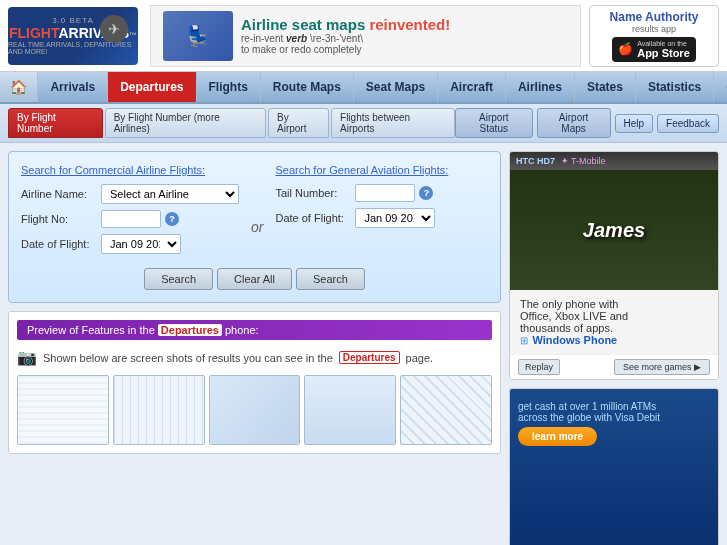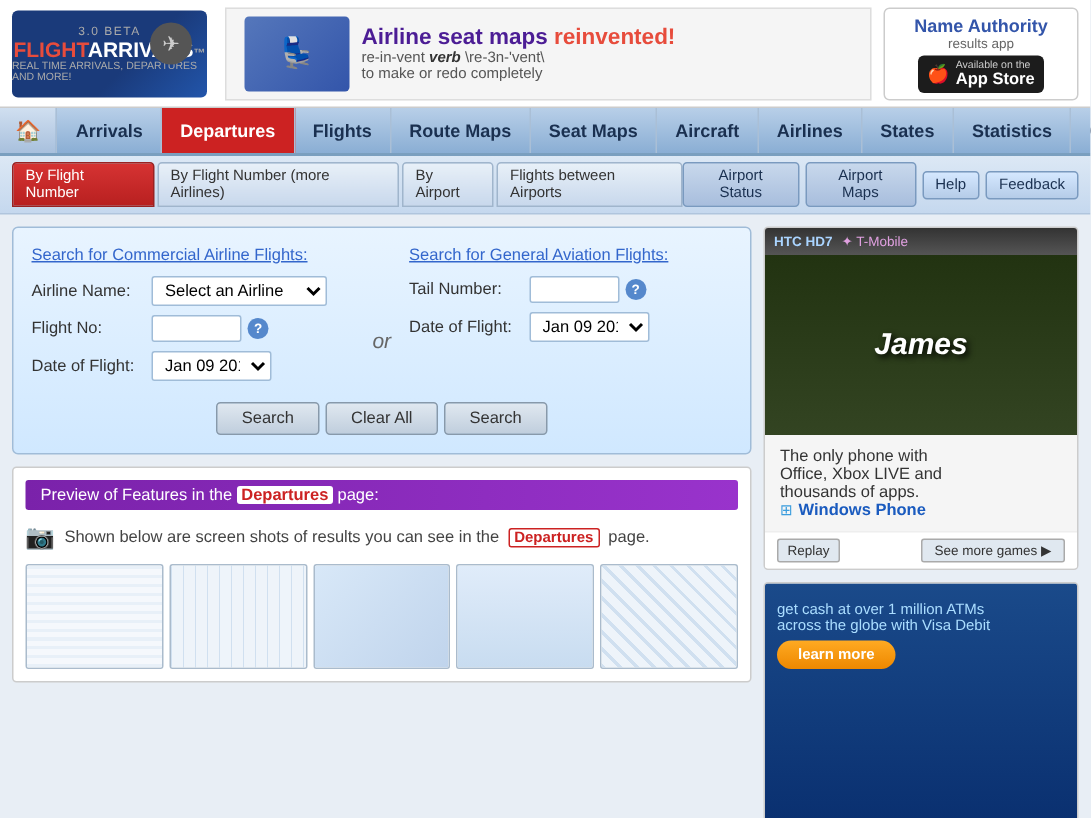--- a/index.html
+++ b/index.html
@@ -53,21 +53,21 @@
       background: #f5f5f5;
       border: 1px solid #ddd;
       height: 62px;
       display: flex;
       align-items: center;
       padding: 6px 12px;
       margin-right: 8px;
     }
     .banner-ad-left { flex: 1; }
     .banner-ad-title { font-size: 15px; font-weight: bold; color: #333; }
-    .banner-ad-title span { color: #4c1d95; }
+    .banner-ad-title span { color: #0f766e; }
     .banner-ad-sub { font-size: 10px; color: #555; }
     .banner-ad-sub em { color: #333; font-weight: bold; }
     .banner-ad-img {
       width: 70px; height: 50px;
       background: linear-gradient(135deg, #5577bb, #3355aa);
       border-radius: 3px;
       display: flex; align-items:center; justify-content:center;
       color: white; font-size: 20px; margin-right: 8px;
     }
 
@@ -205,21 +205,21 @@
       padding: 2px 4px;
       font-size: 11px;
       border-radius: 2px;
     }
     .field-select {
       border: 1px solid #a0bcd8;
       background: white;
       padding: 2px 4px;
       font-size: 11px;
       border-radius: 2px;
-      width: 117px;
+      width: 138px;
     }
     .field-input-sm { width: 60px; }
     .help-icon {
       width: 14px; height: 14px; background: #5588cc;
       border-radius: 50%; color: white; font-size: 9px;
       display: inline-flex; align-items: center; justify-content: center;
       margin-left: 4px; cursor: pointer; font-weight: bold;
     }
     .search-buttons { display: flex; justify-content: center; gap: 4px; margin-top: 8px; }
     .search-btn {
@@ -469,21 +469,21 @@
 
       <div class="search-buttons">
         <button class="search-btn">Search</button>
         <button class="search-btn">Clear All</button>
         <button class="search-btn">Search</button>
       </div>
     </div>
 
     <div class="preview-section">
       <div class="preview-header">
-        <span>Preview of Features in the </span><span class="dep-highlight">Departures</span><span> page:</span>
+        <span>Preview of Features in the </span><span class="dep-highlight">Departures</span><span> phone:</span>
       </div>
       <div class="preview-desc">
         <span class="camera-icon">📷</span>
         <span>Shown below are screen shots of results you can see in the</span>
         <span class="dep-link">Departures</span>
         <span>page.</span>
       </div>
       <div class="screenshots">
         <div class="screenshot">
             <div class="screenshot-inner"></div>

